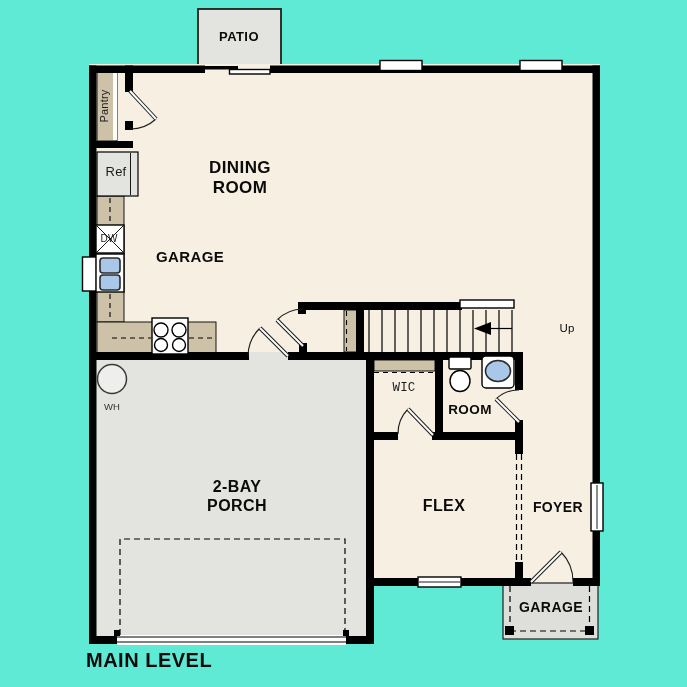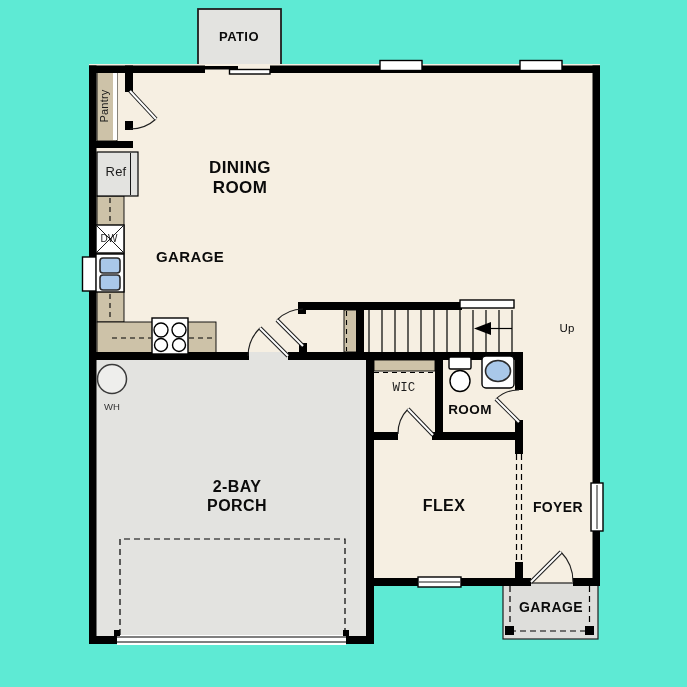--- a/index.html
+++ b/index.html
@@ -236,13 +236,14 @@
   <div class="lbl lbl-flex" style="left:444px;top:506px">FLEX</div>
   <div class="lbl lbl-foyer" style="left:558px;top:507px">FOYER</div>
   <div class="lbl lbl-porch" style="left:551px;top:607px">GARAGE</div>
 
   <div class="lbl lbl-pantry small" style="left:104px;top:106px">Pantry</div>
   <div class="lbl lbl-ref small" style="left:116px;top:172px">Ref</div>
   <div class="lbl lbl-dw small" style="left:109px;top:239px">DW</div>
   <div class="lbl lbl-wh small" style="left:112px;top:379px">WH</div>
   <div class="lbl lbl-up small" style="left:523px;top:329px">Up</div>
 
+  <div class="lbl lbl-main" style="left:86px;top:661px">MAIN LEVEL</div>
 </div>
 
 </body></html>

